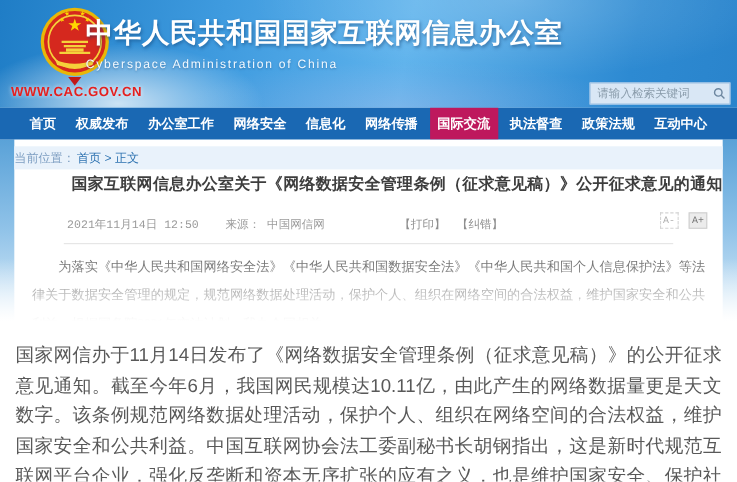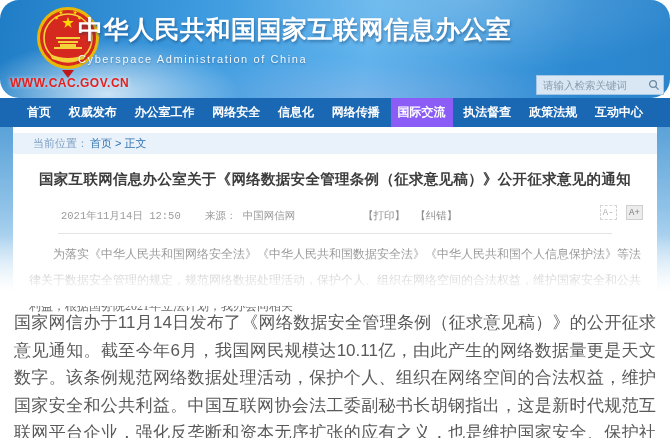--- a/index.html
+++ b/index.html
@@ -5,52 +5,52 @@
   html,body{margin:0;padding:0;}
   .page{position:relative;width:670px;height:438px;background:#fff;overflow:hidden;
         font-family:"Liberation Sans",sans-serif;}
 
   
   .banner{position:absolute;top:0;left:0;width:670px;height:98px;
     background:
       radial-gradient(ellipse 220px 90px at 16% 96%, rgba(255,255,255,.75), rgba(255,255,255,0) 60%),
       radial-gradient(ellipse 300px 60px at 55% 100%, rgba(255,200,230,.18), rgba(255,255,255,0) 70%),
       radial-gradient(ellipse 400px 120px at 70% 0%, rgba(255,255,255,.20), rgba(255,255,255,0) 60%),
-      linear-gradient(100deg,#1f7dc6 0%,#3f9bdf 30%,#5db2ec 55%,#2d8ad2 85%,#2a84cc 100%); border-radius: 19px;}
+      linear-gradient(100deg,#1f7dc6 0%,#3f9bdf 30%,#5db2ec 55%,#2d8ad2 85%,#2a84cc 100%);}
   .emblem{position:absolute;left:36px;top:2px;width:64px;height:80px;}
   .site-title{position:absolute;left:78px;top:13px;width:430px;text-align:center;
     font-size:25px;font-weight:bold;color:#fff;letter-spacing:.5px;
     text-shadow:1px 2px 3px rgba(10,50,100,.45);white-space:nowrap;}
   .site-subtitle{position:absolute;left:78px;top:53px;width:430px;
     font-size:11px;letter-spacing:1.6px;color:#f2f9ff;text-shadow:0 1px 2px rgba(10,50,100,.4);}
   .site-url{position:absolute;left:10px;top:76px;font-size:12px;font-weight:bold;
     color:#e5201f;letter-spacing:.5px;text-shadow:0 0 4px rgba(255,255,255,.8);}
   .search-box{position:absolute;right:6px;top:75px;width:128px;height:20px;
     background:#d9e7f5;border:1px solid #a5c6e5;display:flex;align-items:center;box-sizing:border-box;}
   .search-input{flex:1;border:none;background:transparent;font-size:10.5px;color:#5d7486;
     padding:0 0 0 6px;outline:none;font-family:"Liberation Sans",sans-serif;min-width:0;}
   .search-input::placeholder{color:#8a9cab;}
   .search-icon{width:18px;height:18px;flex:0 0 18px;display:flex;align-items:center;justify-content:center;cursor:pointer;}
 
   
   .nav{position:absolute;top:98px;left:0;width:670px;height:29px;background:#1a68b3;
     display:flex;align-items:stretch;justify-content:space-between;padding:0 20px;box-sizing:border-box;}
   .nav-item{display:flex;align-items:center;padding:0 7px;font-size:12px;font-weight:bold;
     color:#fff;cursor:pointer;white-space:nowrap;}
-  .nav-item.active{background:#8b5cf6;}
+  .nav-item.active{background:#be185d;}
 
   
   .page-shot{position:absolute;top:127px;left:0;width:670px;height:178px;
     background:linear-gradient(180deg,#5aa2d8 0%,#8fc2e8 45%,#c8e2f5 80%,#e9f4fc 100%);}
   .shot-white{position:absolute;left:13px;right:13px;top:0;bottom:0;background:#fff;}
   .crumb-bar{margin-top:6px;height:21px;background:#e9f2fb;display:flex;align-items:center;
-    padding-left:20px;font-size:11px;}
+    font-size:11px;}
   .crumb-label{color:#7e9fc2;}
   .crumb-path{color:#2d72b0;font-weight:normal;margin-left:2px;cursor:pointer;}
-  .a-title{margin-top:16px;text-align:center;font-family:"Liberation Serif",serif;
+  .a-title{margin-top:4px;text-align:right;font-family:"Liberation Serif",serif;
     font-size:14.5px;font-weight:bold;color:#3d3d3d;letter-spacing:.3px;}
   .a-meta{position:relative;margin-top:20px;padding:0 23px;font-family:Liberation Mono, monospace;
     font-size:10.5px;color:#9b9b9b;height:16px;}
   .a-date{margin-left:25px;}
   .a-source{margin-left:18px;}
   .a-tools{position:absolute;left:350px;top:0;}
   .a-tool{color:#8f8f8f;cursor:pointer;margin-right:4px;}
   .font-btns{position:absolute;right:14px;top:-4px;}
   .font-btn{display:inline-block;width:17px;height:15px;font-size:9px;line-height:15px;
     text-align:center;cursor:pointer;box-sizing:border-box;vertical-align:top;}

